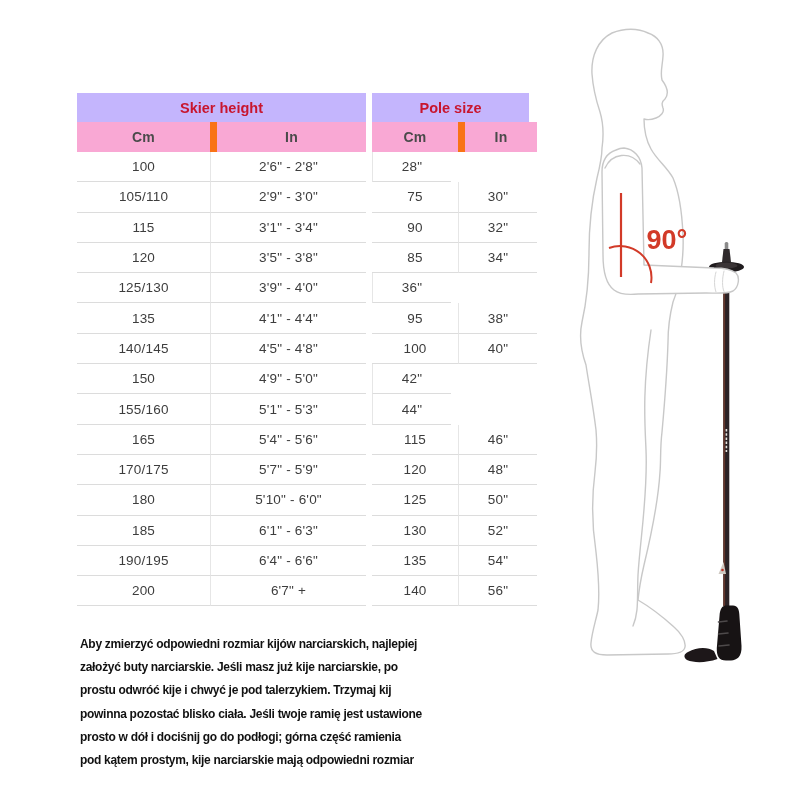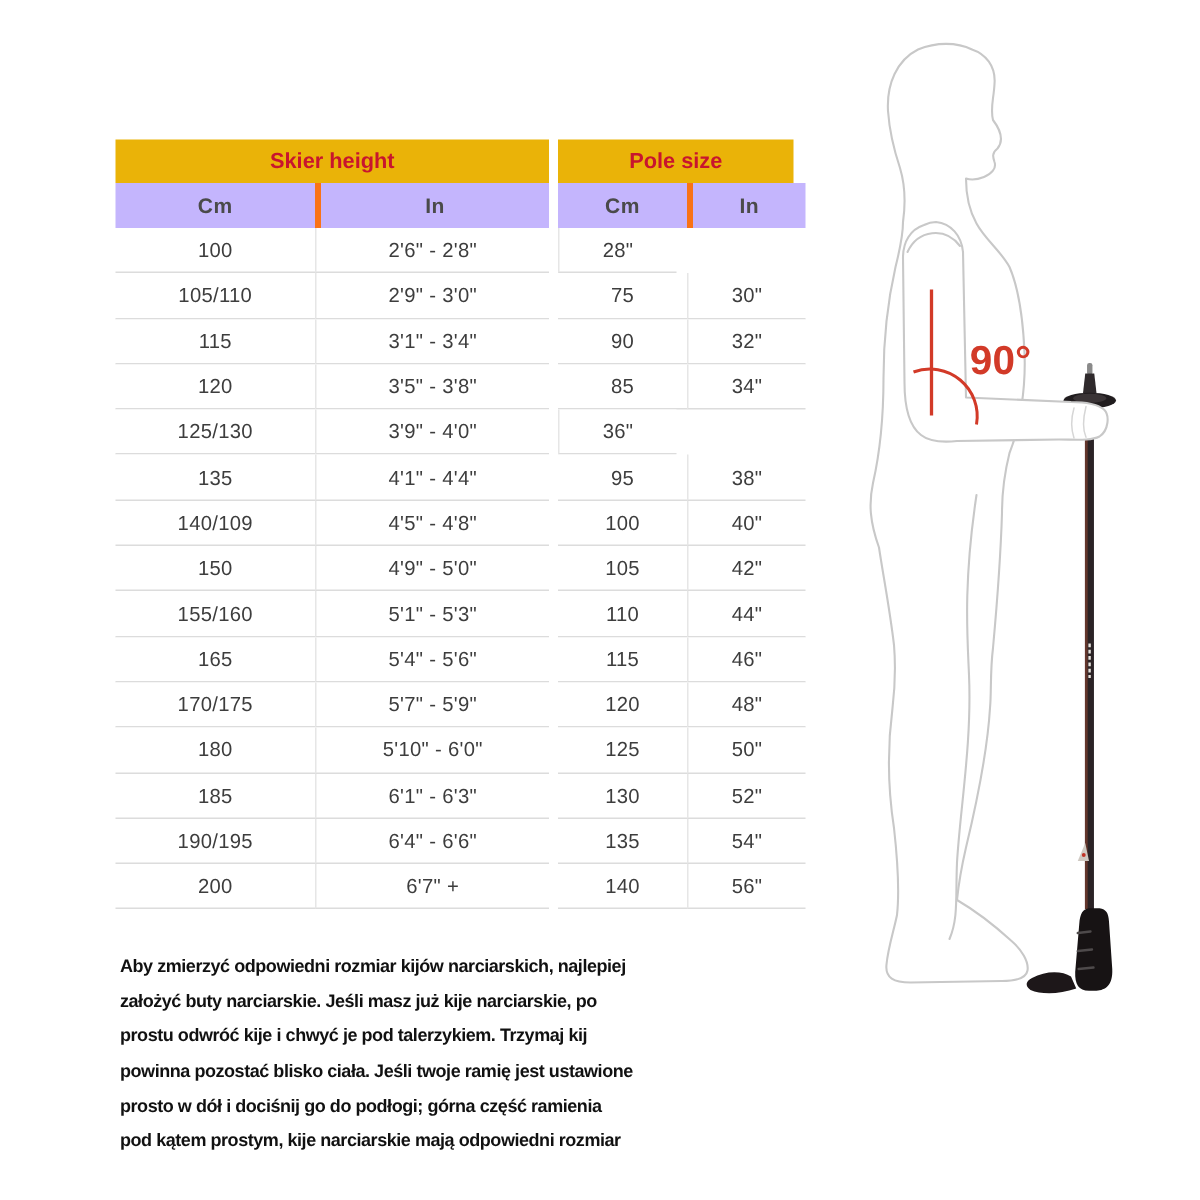--- a/index.html
+++ b/index.html
@@ -9,28 +9,28 @@
   }
   
   .chart{position:absolute;left:77px;top:93px;width:460px;}
   .trow{display:flex;width:460px;}
   .cell{box-sizing:border-box;display:flex;align-items:center;justify-content:center;}
   .c0{width:133px;}
   .c1{width:156px;}
   .gap{width:6px;}
   .c2{width:86px;}
   .c3{width:79px;}
-  .hrow1 .cell{height:29px;background:#eab308;}
+  .hrow1 .cell{height:29px;background:#c4b5fd;}
   .hrow1 .gap{background:transparent;}
   .hrow1 .merged{font-weight:bold;font-size:14.5px;color:#c8152e;}
   .m1{width:289px;}
   .m2{width:157px;text-align:right;}
-  .hrow2 .cell{height:30px;background:#c4b5fd;font-weight:bold;font-size:14px;color:#4a4a4a;letter-spacing:.3px;}
+  .hrow2 .cell{height:30px;background:#f9a8d4;font-weight:bold;font-size:14px;color:#4a4a4a;letter-spacing:.3px;}
   .hrow2 .gap{background:transparent;}
-  .hrow2 .wdiv{border-left:4px solid #f97316;}
+  .hrow2 .wdiv{border-left:7px solid #f97316;}
   .tbody .cell{height:30.3px;background:#ffffff;font-size:13.5px;color:#3d3d3d;border-bottom:1px solid #dcdcdc;letter-spacing:.2px;}
   .tbody .gap{border-bottom:none;background:#ffffff;}
   .tbody .ldiv{border-left:1px solid #e6e6e6;}
   
   .instructions{
     position:absolute;left:80px;top:633px;width:480px;
     font-weight:bold;font-size:12px;line-height:23.2px;color:#111111;letter-spacing:-.3px;
   }
   .instructions div{white-space:nowrap;}
   
@@ -87,38 +87,36 @@
         <div class="cell c3 ldiv">36"</div>
       </div>
       <div class="trow">
         <div class="cell c0">135</div>
         <div class="cell c1 ldiv">4'1" - 4'4"</div>
         <div class="cell gap"></div>
         <div class="cell c2">95</div>
         <div class="cell c3 ldiv">38"</div>
       </div>
       <div class="trow">
-        <div class="cell c0">140/109</div>
+        <div class="cell c0">140/145</div>
         <div class="cell c1 ldiv">4'5" - 4'8"</div>
         <div class="cell gap"></div>
         <div class="cell c2">100</div>
         <div class="cell c3 ldiv">40"</div>
       </div>
       <div class="trow">
         <div class="cell c0">150</div>
         <div class="cell c1 ldiv">4'9" - 5'0"</div>
         <div class="cell gap"></div>
-        <div class="cell c2">105</div>
         <div class="cell c3 ldiv">42"</div>
       </div>
       <div class="trow">
         <div class="cell c0">155/160</div>
         <div class="cell c1 ldiv">5'1" - 5'3"</div>
         <div class="cell gap"></div>
-        <div class="cell c2">110</div>
         <div class="cell c3 ldiv">44"</div>
       </div>
       <div class="trow">
         <div class="cell c0">165</div>
         <div class="cell c1 ldiv">5'4" - 5'6"</div>
         <div class="cell gap"></div>
         <div class="cell c2">115</div>
         <div class="cell c3 ldiv">46"</div>
       </div>
       <div class="trow">

